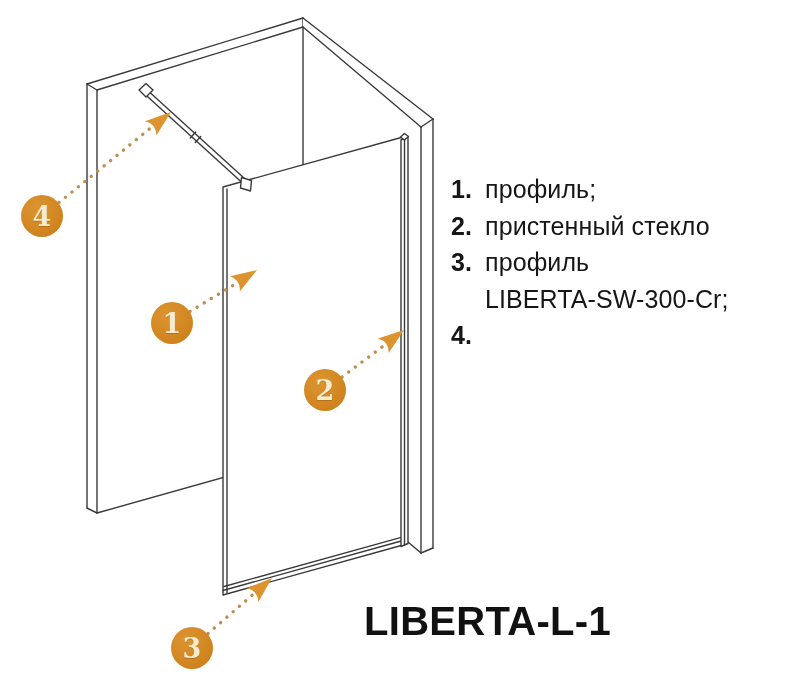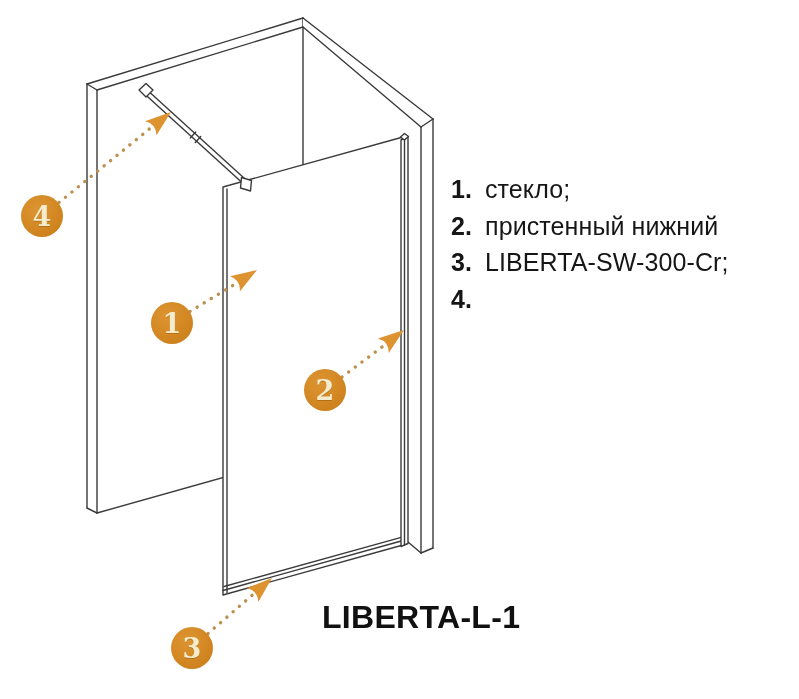--- a/index.html
+++ b/index.html
@@ -26,22 +26,22 @@
     text-shadow:0 1px 0 rgba(120,70,0,0.35);
   }
   .legend{
     position:absolute;left:451px;top:171px;width:346px;
     font-size:25px;line-height:36.6px;letter-spacing:0.1px;color:#161616;
   }
   .legend-item{display:grid;grid-template-columns:34px 1fr;}
   .legend-num{font-weight:bold;}
   .legend-lines{grid-column:2;}
   .product-title{
-    position:absolute;left:322px;top:599px;width:256px;text-align:left;
-    font-size:32px;font-weight:bold;letter-spacing:0.3px;color:#111111;white-space:nowrap;
+    position:absolute;left:355px;top:599px;width:256px;text-align:right;
+    font-size:40px;font-weight:bold;letter-spacing:0.3px;color:#111111;white-space:nowrap;
   }
 </style>
 </head>
 <body>
 
 <div class="stage">
 
   <svg class="diagram-svg" width="799" height="699" viewBox="0 0 799 699">
 
     <g>
@@ -120,32 +120,33 @@
     <span>2</span>
   </div>
   <div class="callout" style="left:171px;top:627px;">
     <span>3</span>
   </div>
 
   <div class="legend">
     <div class="legend-item">
       <span class="legend-num">1.</span>
       <div class="legend-lines">
-        <div>стекло;</div>
+        <div>профиль;</div>
       </div>
     </div>
     <div class="legend-item">
       <span class="legend-num">2.</span>
       <div class="legend-lines">
-        <div>пристенный нижний</div>
+        <div>пристенный стекло</div>
       </div>
     </div>
     <div class="legend-item">
       <span class="legend-num">3.</span>
       <div class="legend-lines">
+        <div>профиль</div>
         <div>LIBERTA-SW-300-Cr;</div>
       </div>
     </div>
     <div class="legend-item">
       <span class="legend-num">4.</span>
       <div class="legend-lines">
       </div>
     </div>
   </div>
 

